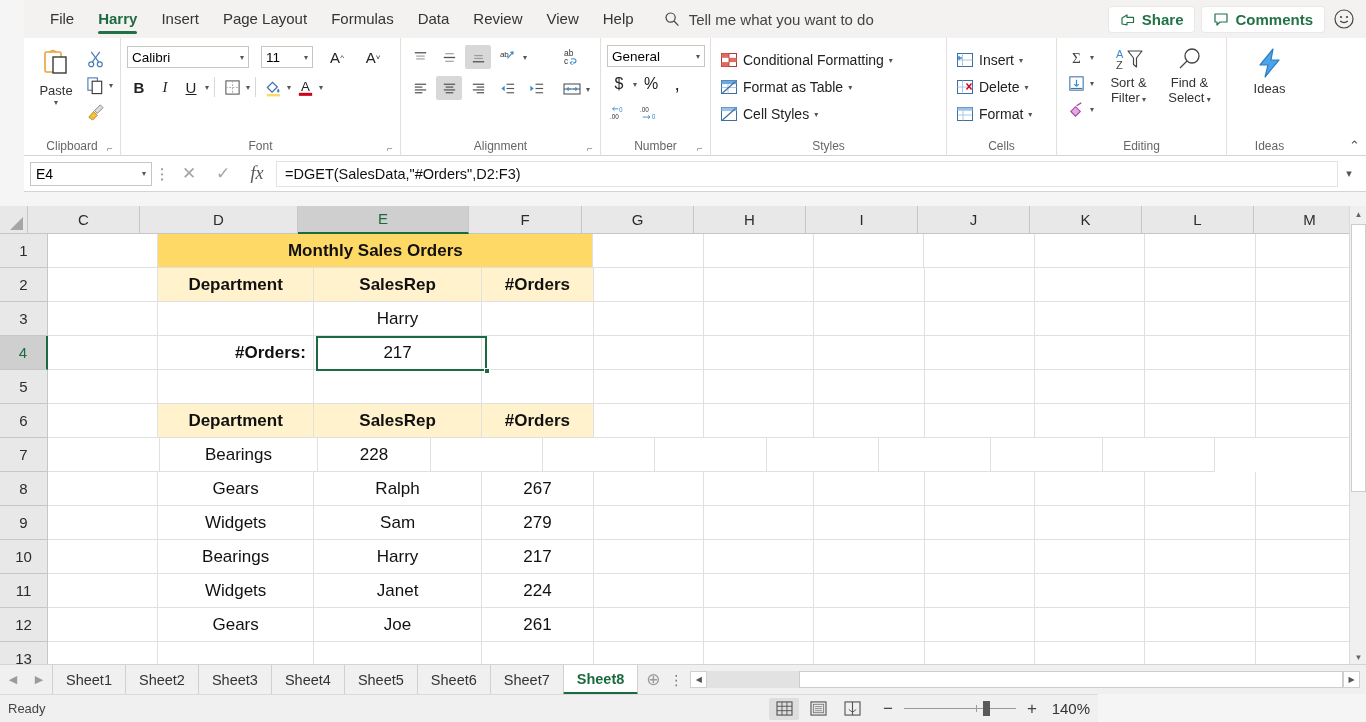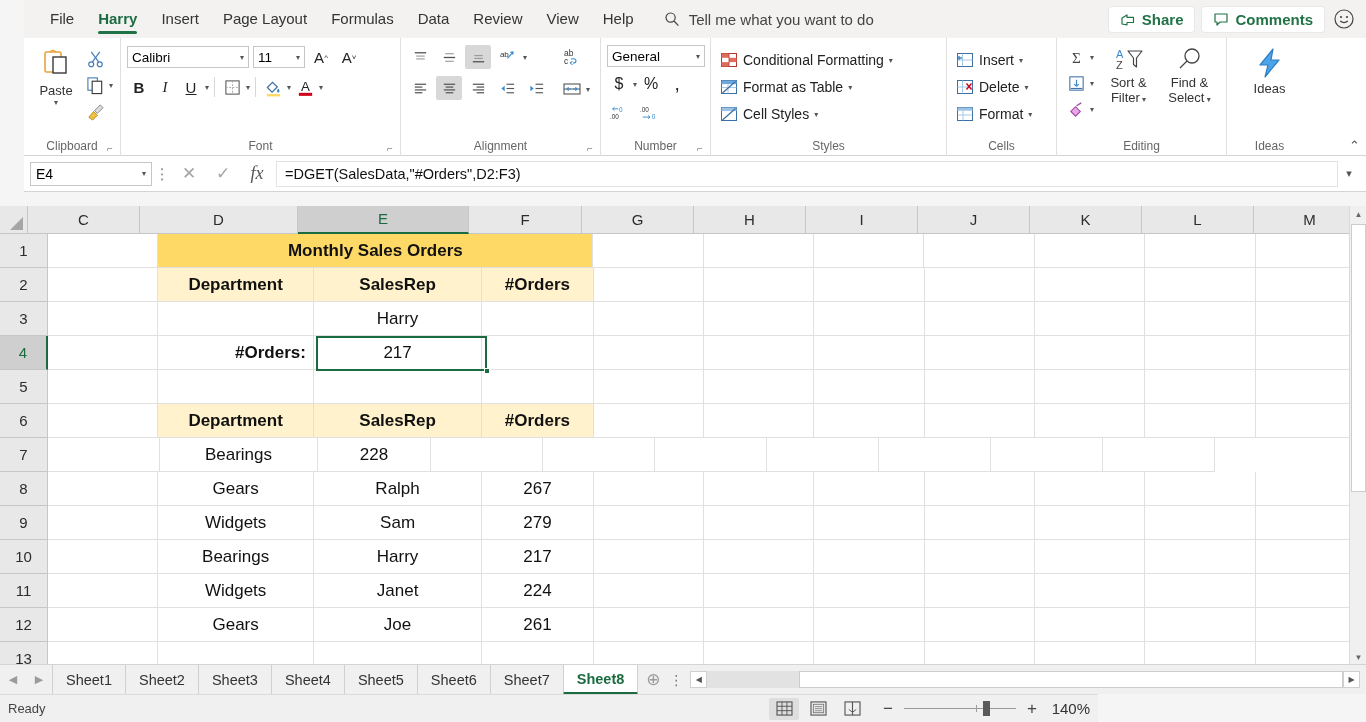--- a/index.html
+++ b/index.html
@@ -344,21 +344,21 @@
           </div>
         </div>
       </div>
       <div class="grp-label">Clipboard</div>
       <div class="dlg">⌐</div>
     </div>
 
     <div class="grp" style="width:280px">
       <div class="grp-body">
         <div class="col">
-          <div class="row" style="gap:4px">
+          <div class="row" style="gap:12px">
             <div class="fname">
               <span>Calibri</span>
               <span class="caret">▾</span>
             </div>
             <div class="fsize">
               <span>11</span>
               <span class="caret">▾</span>
             </div>
             <div class="fbtn">A<sup style="font-size:8px">^</sup></div>
             <div class="fbtn">A<sup style="font-size:8px">˅</sup></div>

